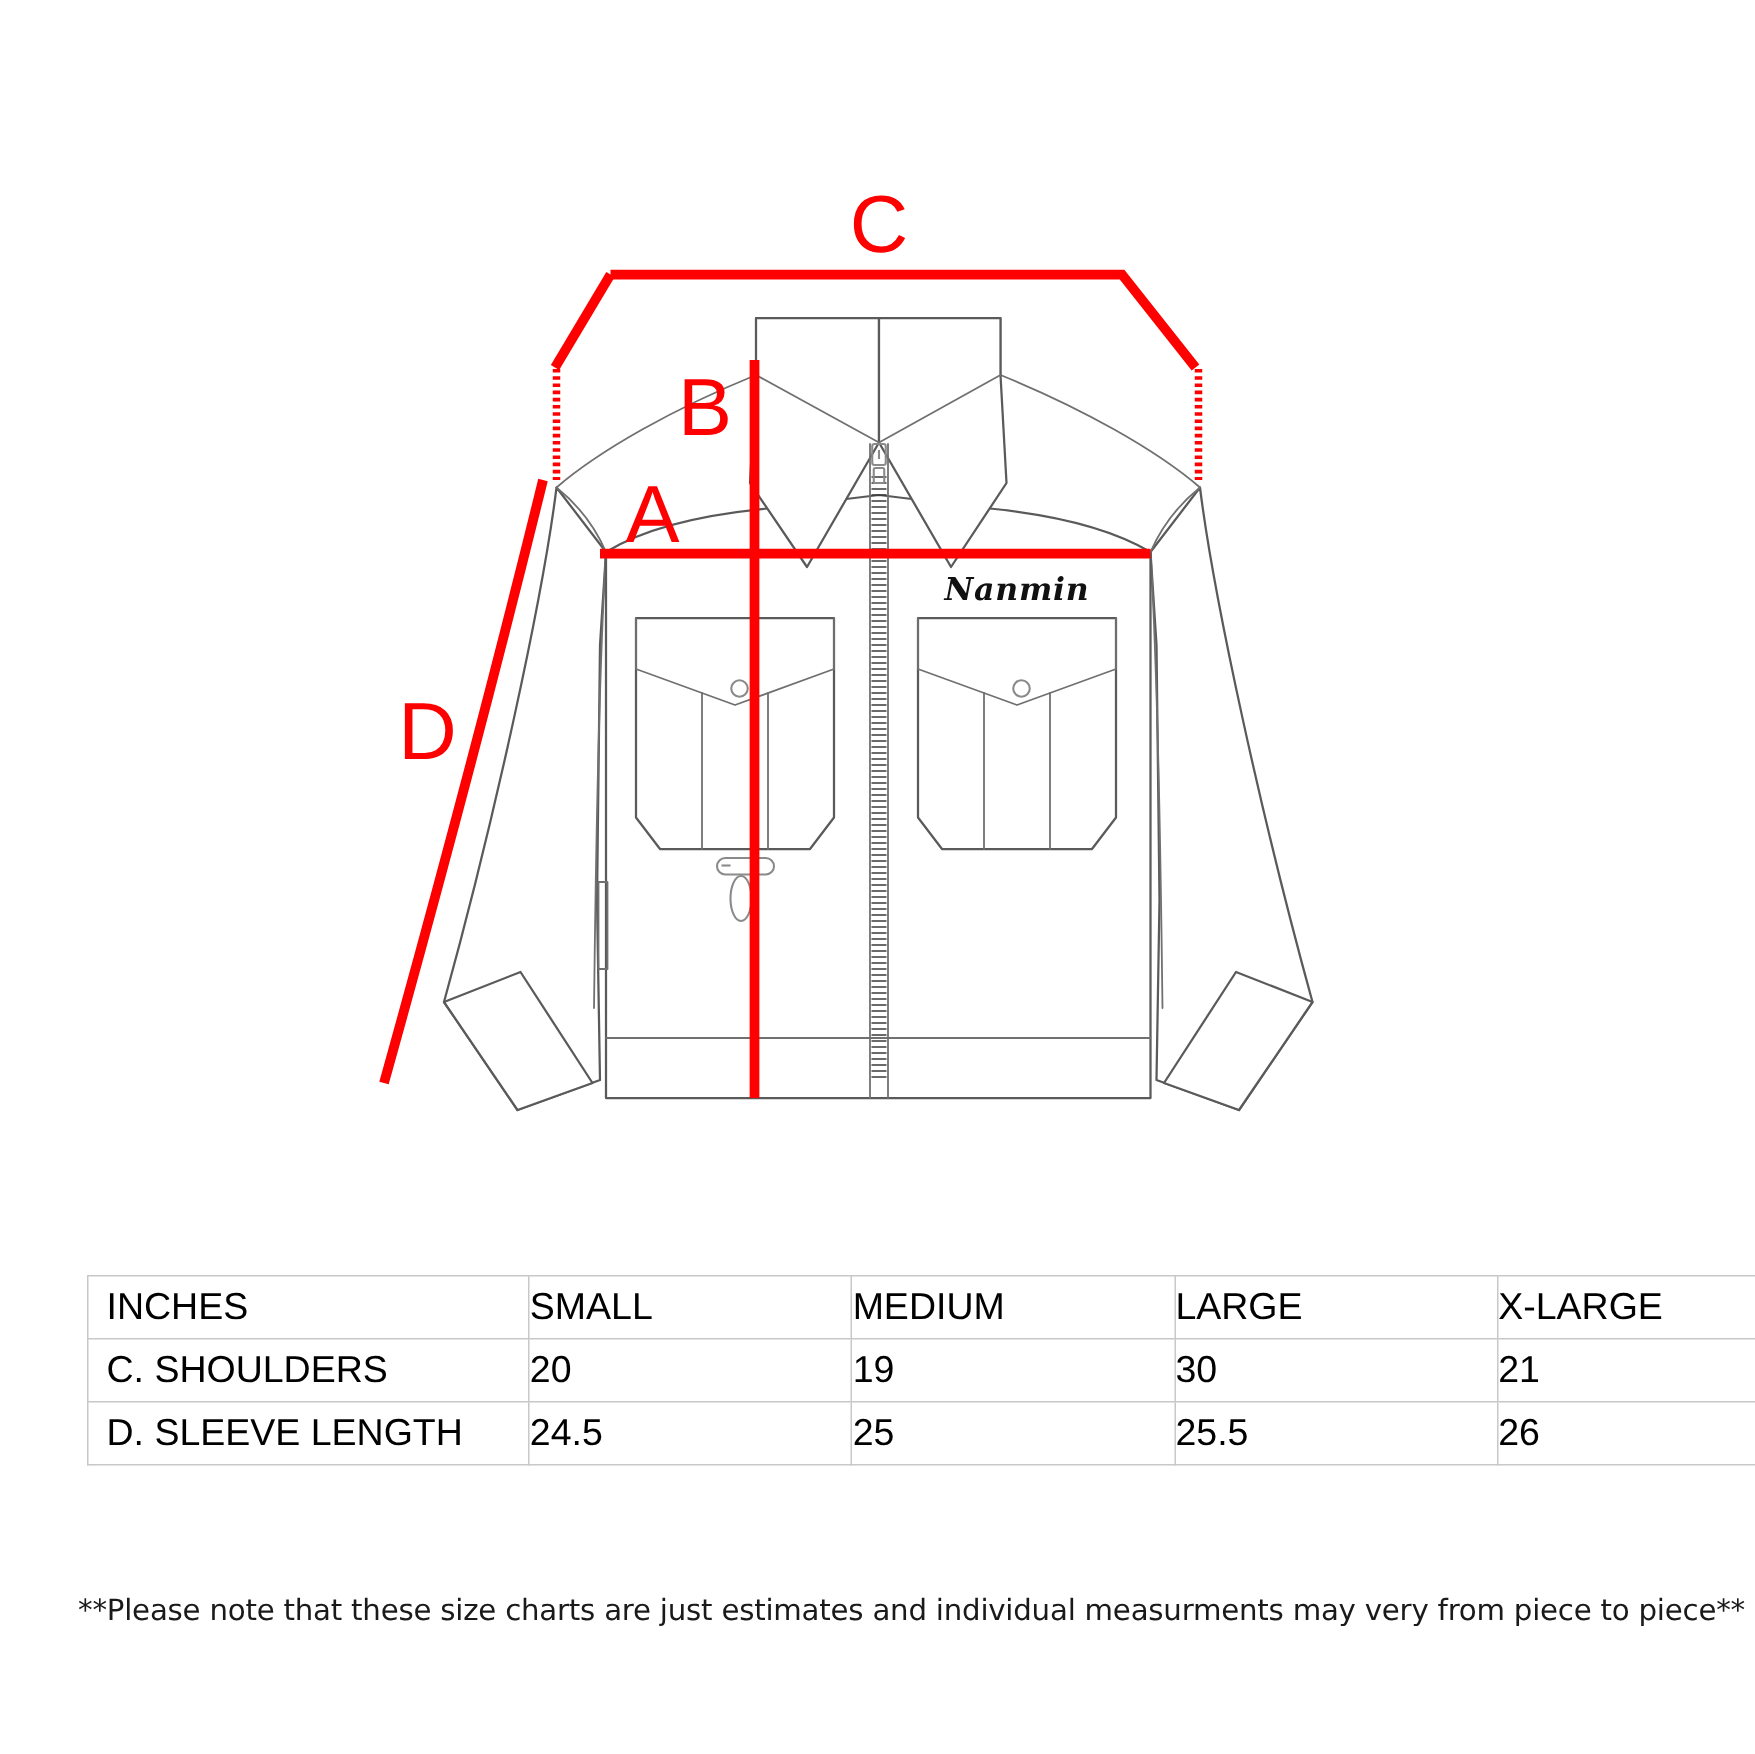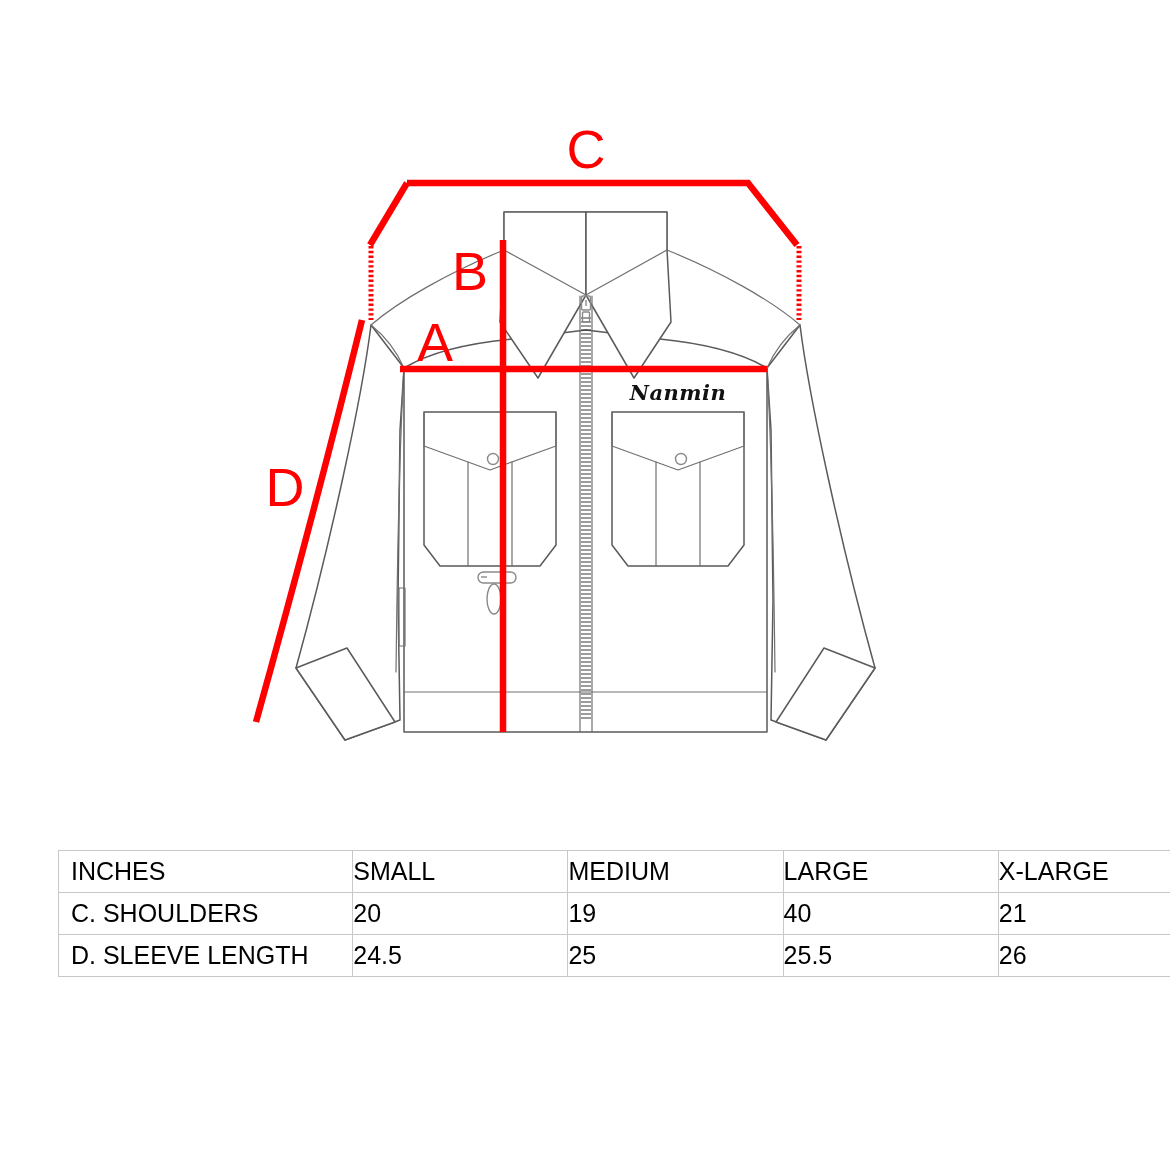--- a/index.html
+++ b/index.html
@@ -287,28 +287,29 @@
           <th>MEDIUM</th>
           <th>LARGE</th>
           <th>X-LARGE</th>
         </tr>
       </thead>
       <tbody>
         <tr>
           <td class="row-head">C. SHOULDERS</td>
           <td>20</td>
           <td>19</td>
-          <td>40</td>
+          <td>30</td>
           <td>21</td>
         </tr>
         <tr>
           <td class="row-head">D. SLEEVE LENGTH</td>
           <td>24.5</td>
           <td>25</td>
           <td>25.5</td>
           <td>26</td>
         </tr>
       </tbody>
     </table>
   </div>
 
+  <div id="footnote">**Please note that these size charts are just estimates and individual measurments may very from piece to piece**</div>
 
 </div>
 
 </body></html>

